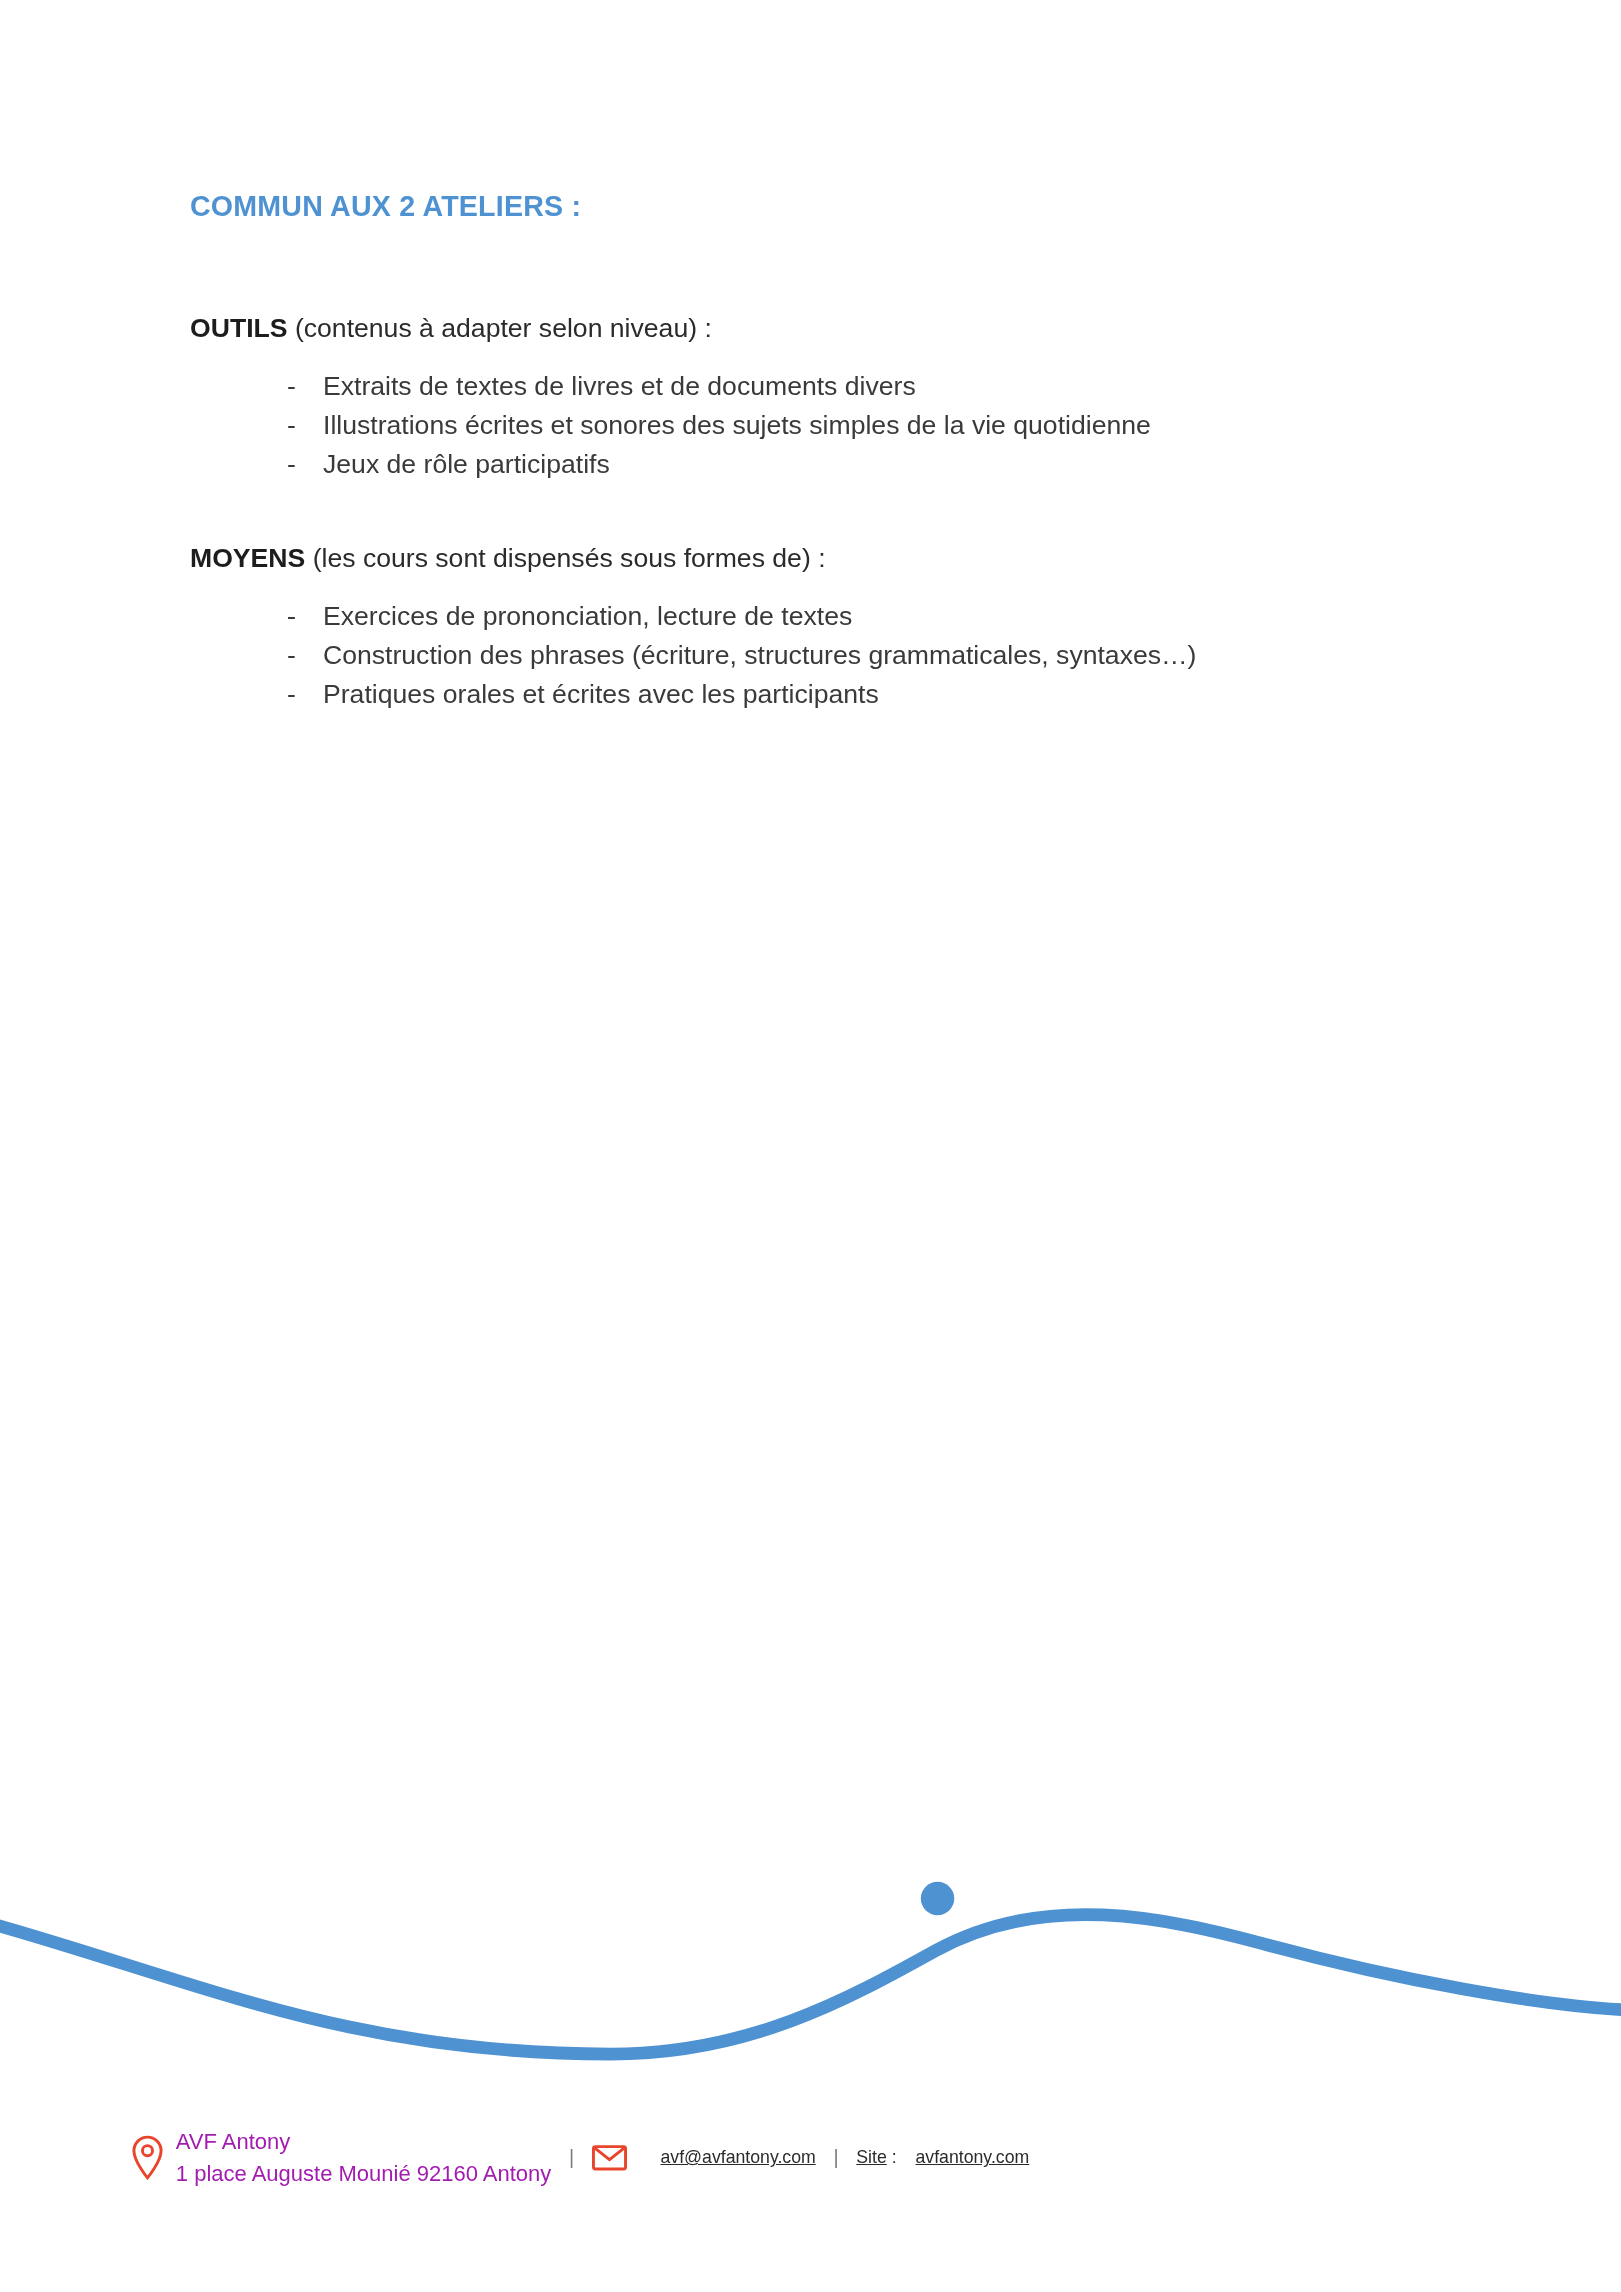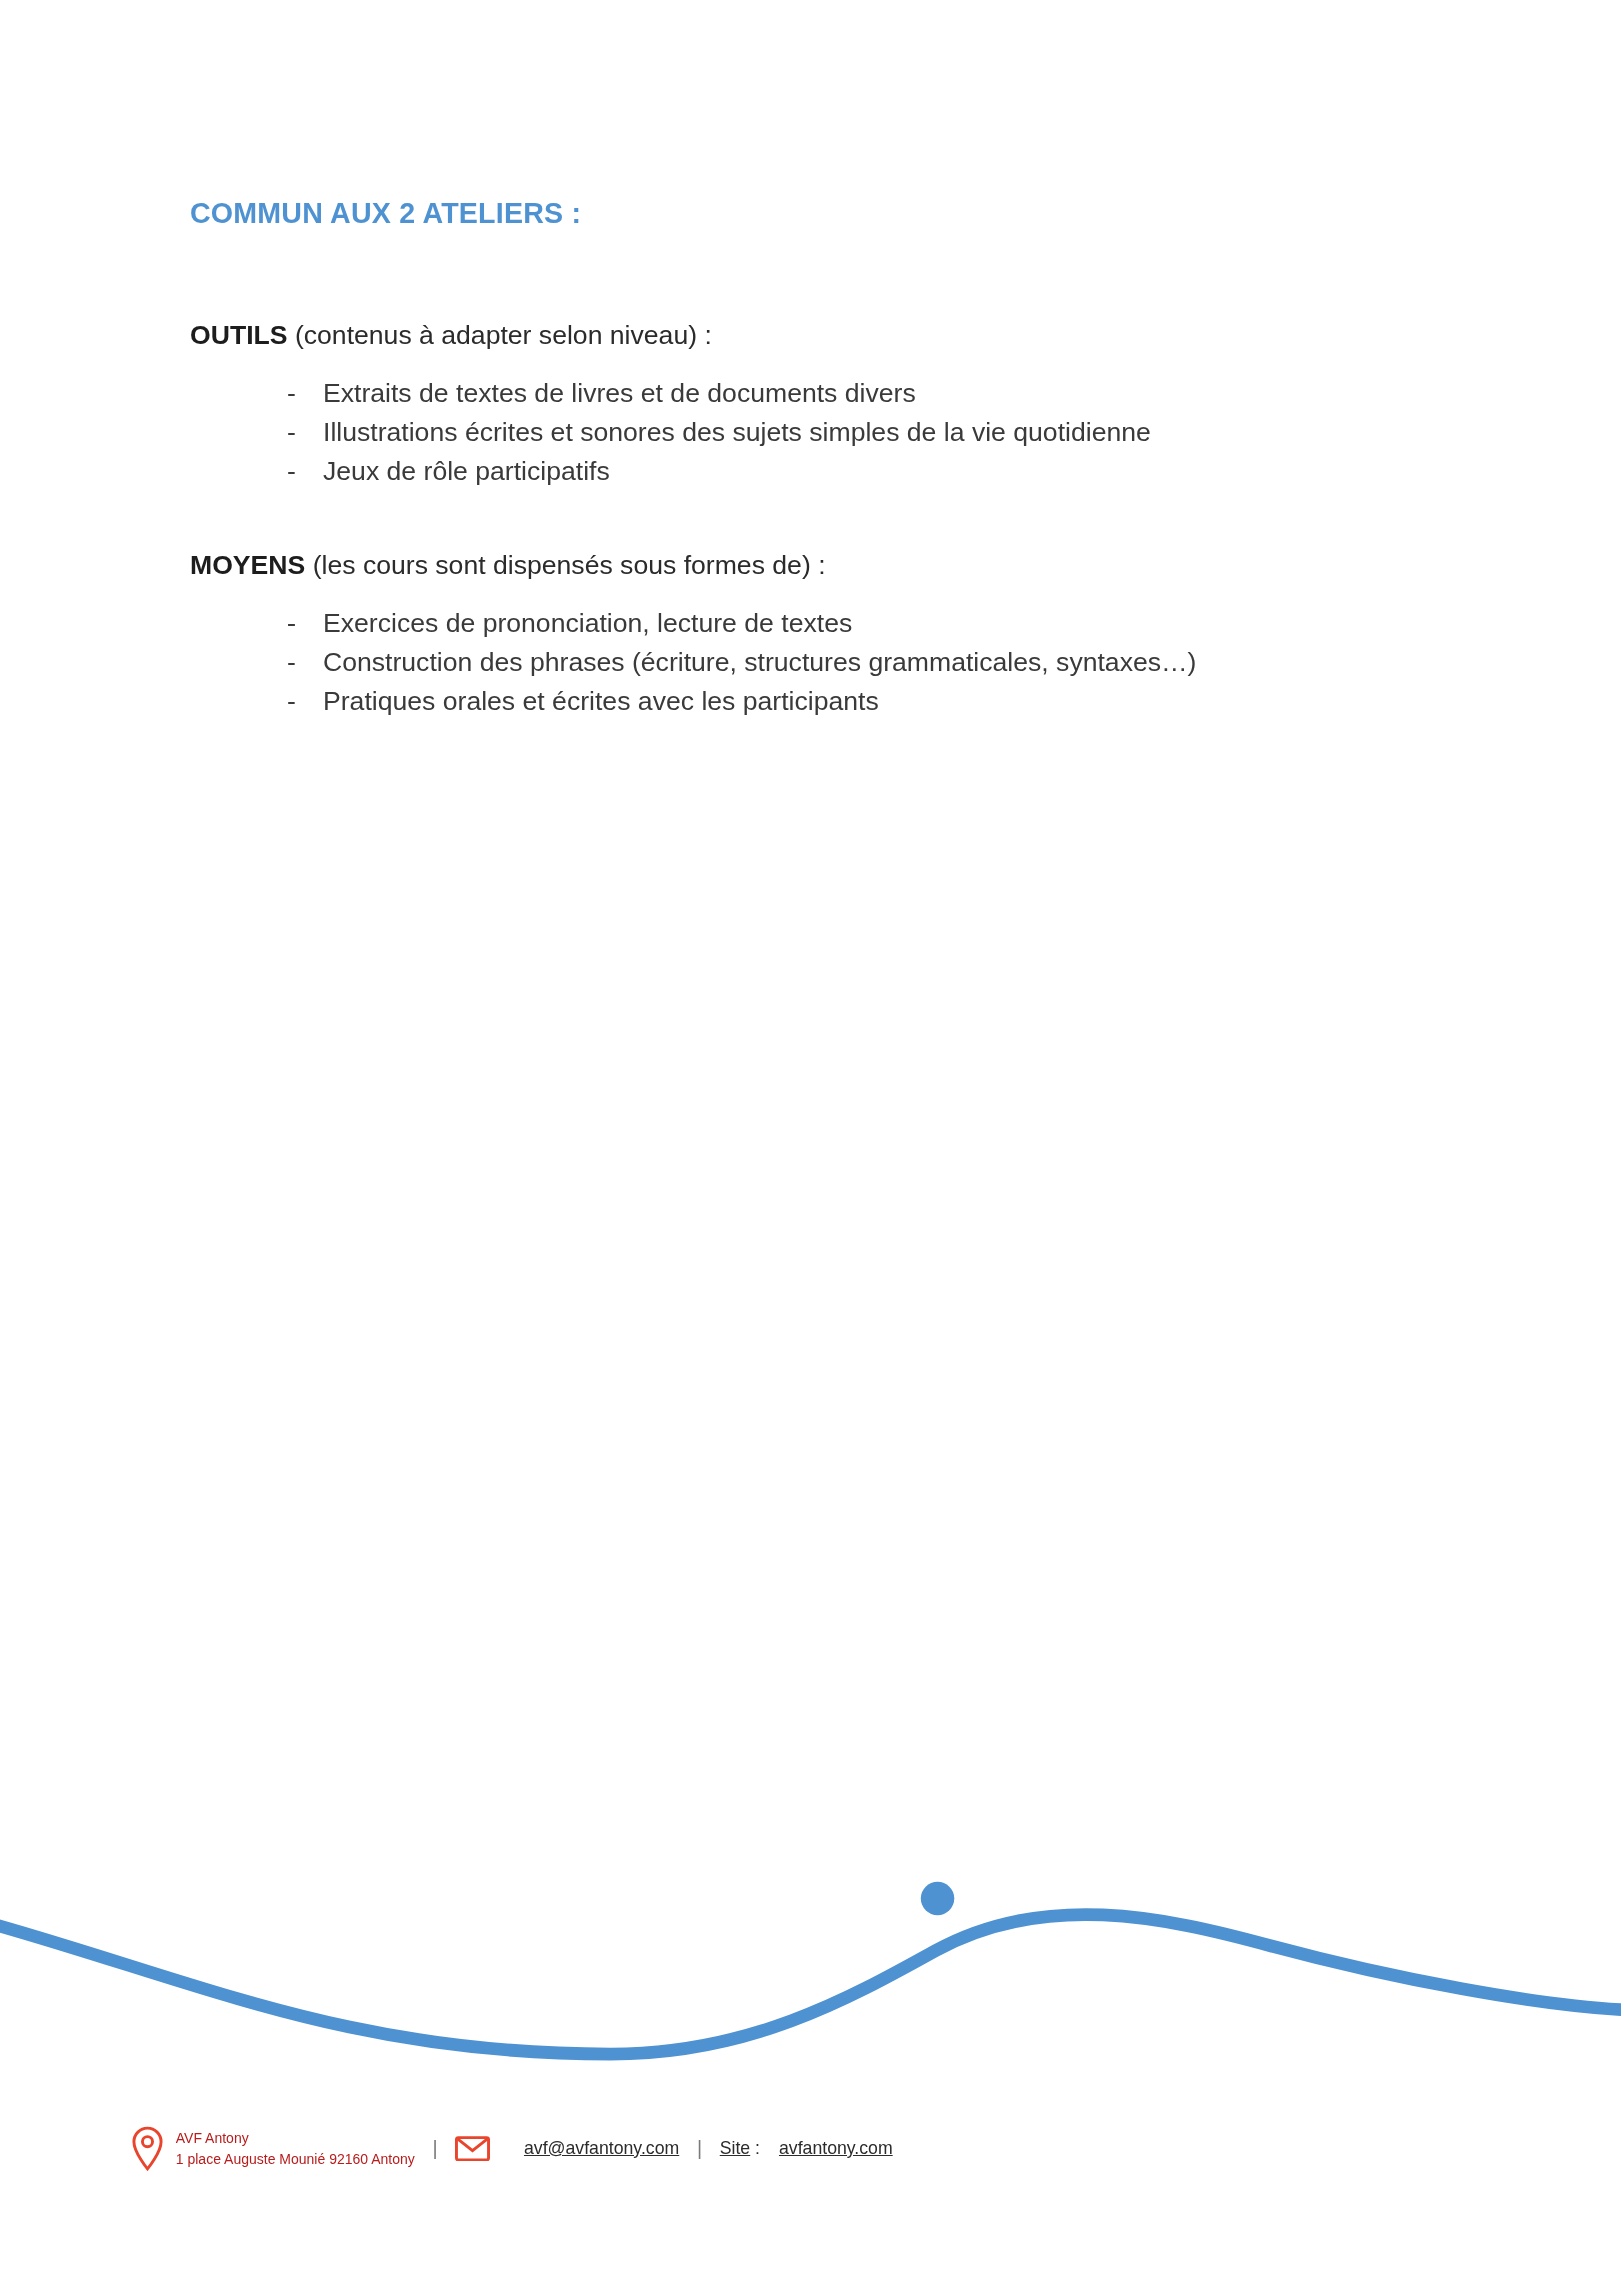--- a/index.html
+++ b/index.html
@@ -22,21 +22,21 @@
     position: absolute;
     left: 190px;
     top: 182px;
     width: 1241px;
   }
   .doc-title {
     font-size: 28.6px;
     font-weight: bold;
     color: #4e92d2;
     letter-spacing: 0.2px;
-    margin: 15px 0 0 0;
+    margin: 8px 0 0 0;
   }
   .section {
     margin-top: 87px;
   }
   .section-lead {
     font-size: 26.6px;
     color: #2b2b2b;
     line-height: 1.4;
   }
   .section-lead .lead-bold {
@@ -97,22 +97,22 @@
     color: #2b2b2b;
   }
   .pin {
     width: 33px;
     height: 45px;
     margin-right: 11.8px;
     flex: 0 0 auto;
   }
   .addr {
     line-height: 1.45;
-    font-size: 14px;
-    color: #b91c1c;
+    font-size: 22px;
+    color: #a21caf;
     white-space: nowrap;
   }
   .sep {
     margin: 0 17.7px;
     color: #7a7a7a;
     font-size: 19.7px;
   }
   .mail-icon {
     width: 35px;
     height: 25.6px;

